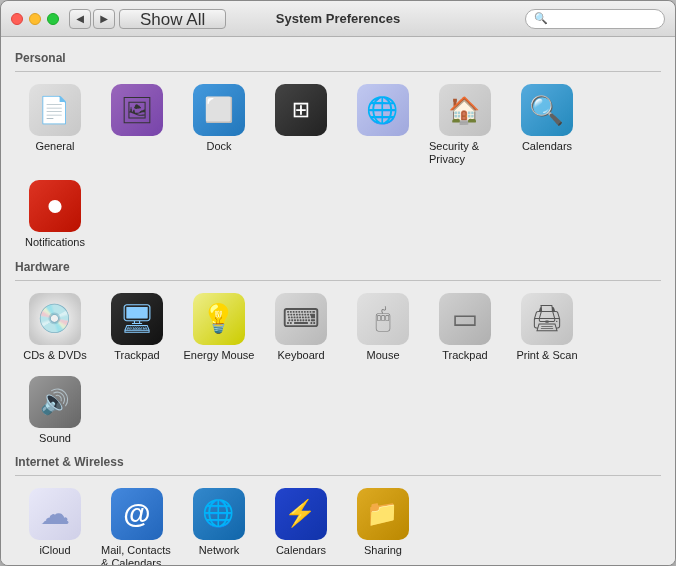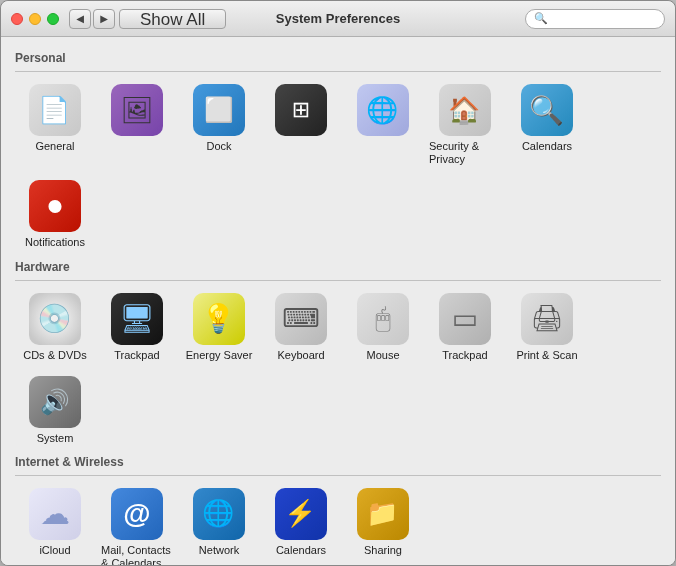--- a/index.html
+++ b/index.html
@@ -242,21 +242,21 @@
           <div class="icon-item">
             <div class="icon-img">
               <div style="background: linear-gradient(135deg, rgb(51, 51, 51), rgb(17, 17, 17)); border-radius: 10px; width: 52px; height: 52px; display: flex; align-items: center; justify-content: center; font-size: 28px; color: rgb(136, 204, 255);">🖥</div>
             </div>
             <div class="icon-label">Trackpad</div>
           </div>
           <div class="icon-item">
             <div class="icon-img">
               <div style="background: linear-gradient(135deg, rgb(238, 238, 136), rgb(204, 204, 0)); border-radius: 10px; width: 52px; height: 52px; display: flex; align-items: center; justify-content: center; font-size: 28px; color: rgb(51, 51, 51);">💡</div>
             </div>
-            <div class="icon-label">Energy Saver</div>
+            <div class="icon-label">Energy Mouse</div>
           </div>
           <div class="icon-item">
             <div class="icon-img">
               <div style="background: linear-gradient(135deg, rgb(216, 216, 216), rgb(184, 184, 184)); border-radius: 10px; width: 52px; height: 52px; display: flex; align-items: center; justify-content: center; font-size: 26px; color: rgb(85, 85, 85);">⌨</div>
             </div>
             <div class="icon-label">Keyboard</div>
           </div>
           <div class="icon-item">
             <div class="icon-img">
               <div style="background: linear-gradient(135deg, rgb(224, 224, 224), rgb(200, 200, 200)); border-radius: 10px; width: 52px; height: 52px; display: flex; align-items: center; justify-content: center; font-size: 26px; color: rgb(119, 119, 119);">🖱</div>
@@ -272,21 +272,21 @@
           <div class="icon-item">
             <div class="icon-img">
               <div style="background: linear-gradient(135deg, rgb(224, 224, 224), rgb(192, 192, 192)); border-radius: 10px; width: 52px; height: 52px; display: flex; align-items: center; justify-content: center; font-size: 26px; color: rgb(85, 85, 85);">🖨</div>
             </div>
             <div class="icon-label">Print &amp; Scan</div>
           </div>
           <div class="icon-item">
             <div class="icon-img">
               <div style="background: linear-gradient(135deg, rgb(153, 153, 153), rgb(102, 102, 102)); border-radius: 10px; width: 52px; height: 52px; display: flex; align-items: center; justify-content: center; font-size: 24px; color: rgb(238, 238, 238);">🔊</div>
             </div>
-            <div class="icon-label">System</div>
+            <div class="icon-label">Sound</div>
           </div>
         </div>
       </div>
       <div>
         <div class="section-label">Internet &amp; Wireless</div>
         <hr class="section-divider">
         <div class="icon-grid">
           <div class="icon-item">
             <div class="icon-img">
               <div style="background: linear-gradient(135deg, rgb(232, 232, 248), rgb(208, 208, 232)); border-radius: 10px; width: 52px; height: 52px; display: flex; align-items: center; justify-content: center; font-size: 30px; color: rgb(136, 153, 204);">☁</div>

